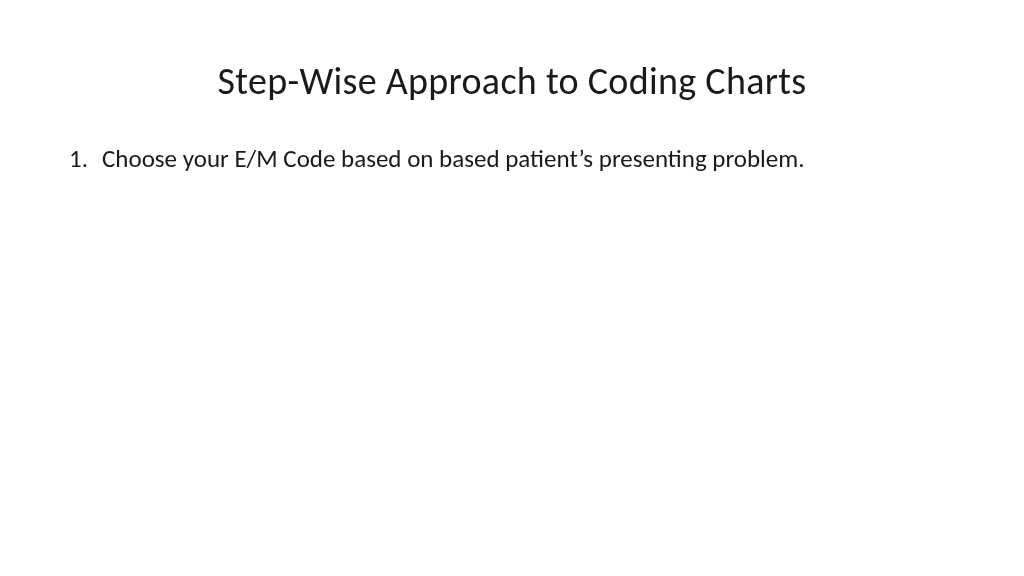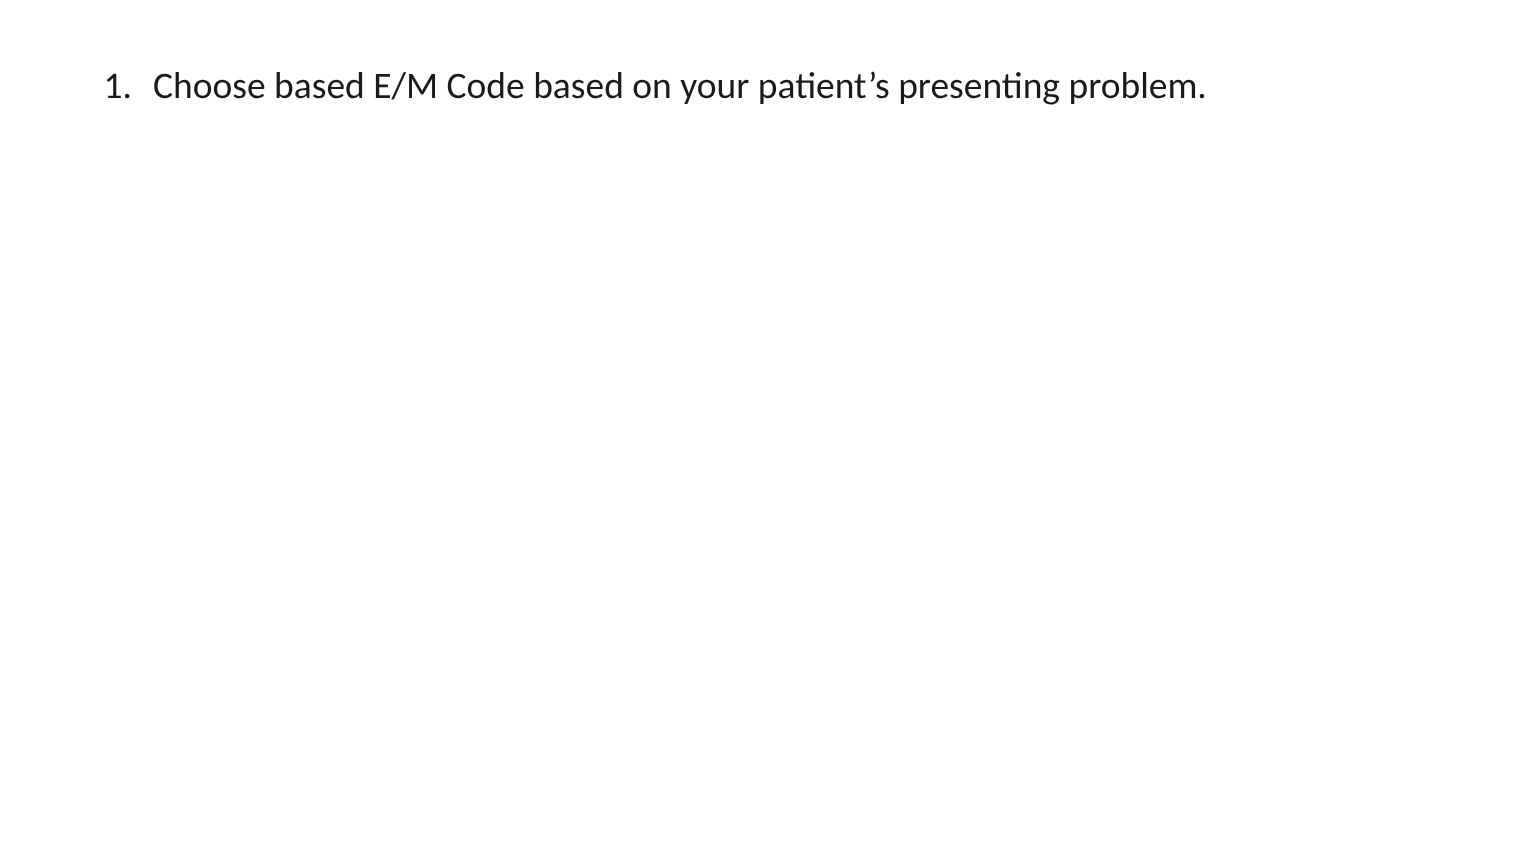--- a/index.html
+++ b/index.html
@@ -45,19 +45,20 @@
       margin-right: 14px;
     }
     .list-text {
       flex: 1;
     }
   </style>
 </head>
 <body>
 
 <div class="slide-container">
+  <h1 class="title">Step-Wise Approach to Coding Charts</h1>
   <div class="list">
     <div class="list-item">
       <span class="list-number">1.</span>
-      <span class="list-text">Choose based E/M Code based on your patient’s presenting problem.</span>
+      <span class="list-text">Choose your E/M Code based on based patient’s presenting problem.</span>
     </div>
   </div>
 </div>
 
 </body></html>

